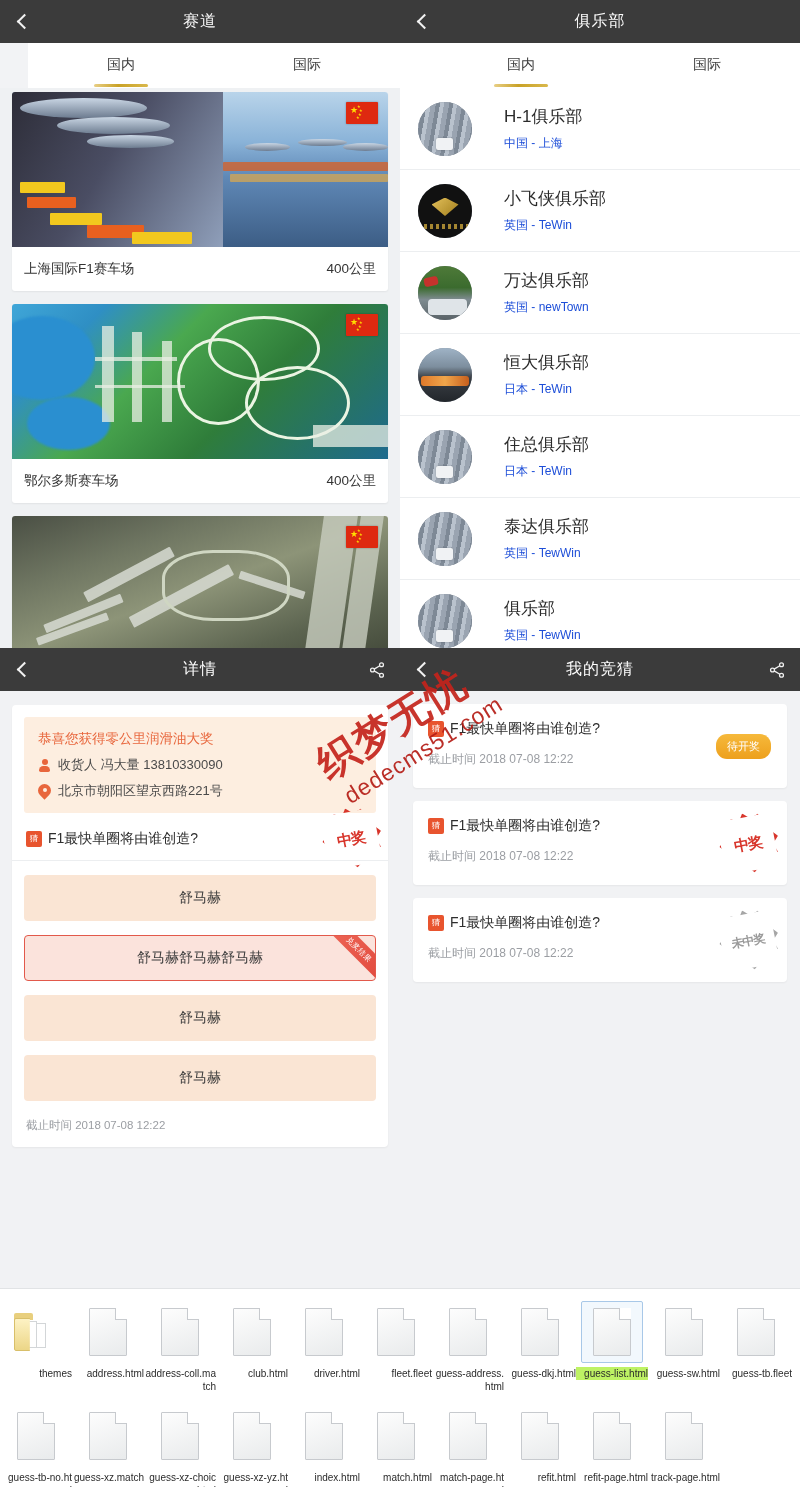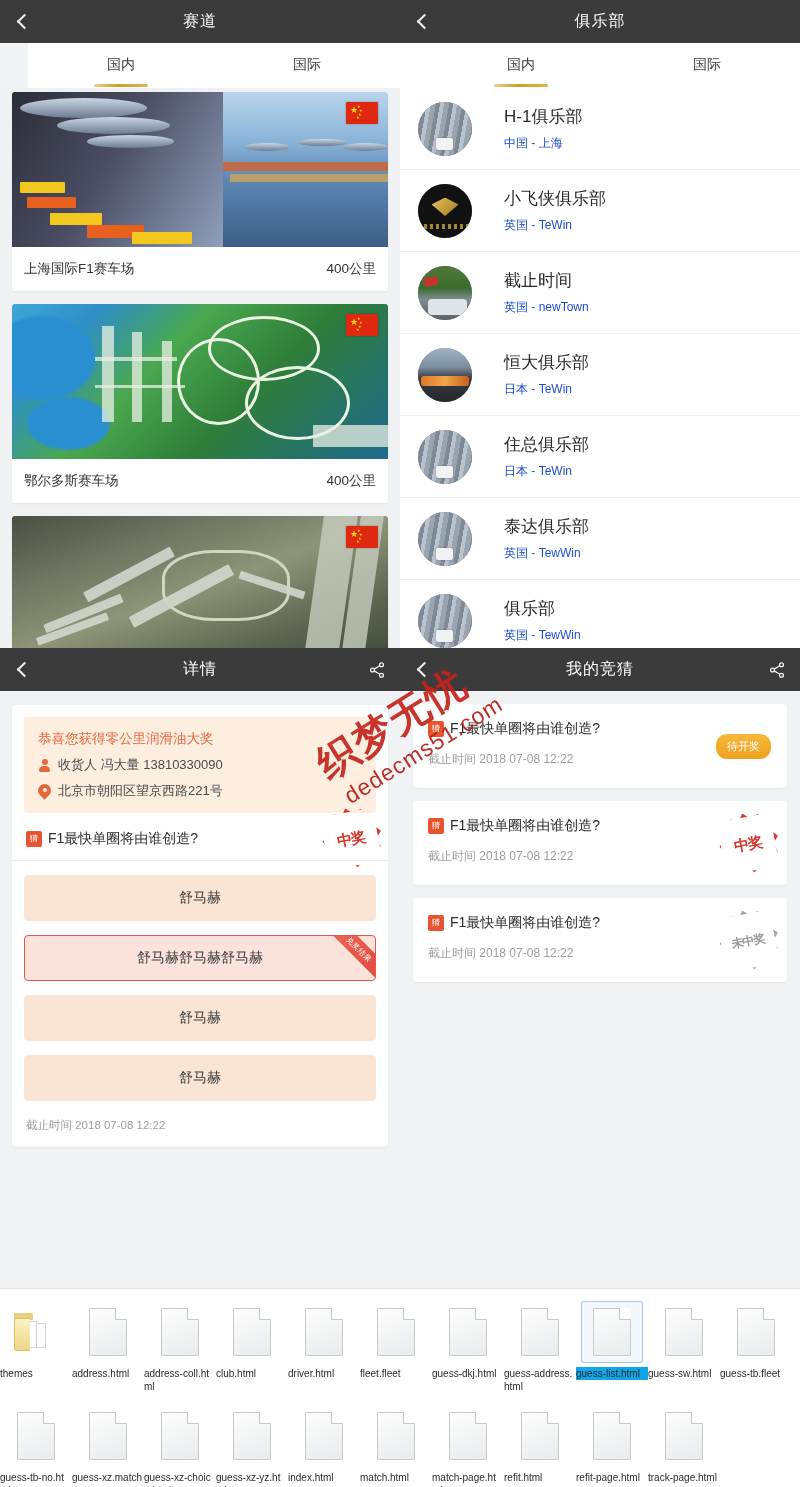--- a/index.html
+++ b/index.html
@@ -218,24 +218,24 @@
   .doc::after {
     content:""; position:absolute; right:-1px; top:-1px; width:11px; height:11px;
     background:#fff; border-left:1px solid #c7cace; border-bottom:1px solid #c7cace;
   }
   .folder { width:44px; height:38px; position:relative; }
   .folder .tab-f { position:absolute; left:0; top:0; width:19px; height:7px; background:#e8cf7e; border-radius:2px 2px 0 0;}
   .folder .body-f { position:absolute; left:0; top:5px; width:44px; height:33px;
      background: linear-gradient(180deg,#fdf2c4,#ecd687); border:1px solid #d8bf6a; border-radius:2px 3px 2px 2px; }
   .folder .pg { position:absolute; background:#fff; border:1px solid #d3d6d8; }
   .file-name {
-    font-size: 10px; color:#2b2b2b; text-align:left; line-height:13px;
+    font-size: 10px; color:#2b2b2b; text-align:right; line-height:13px;
     margin-top: 4px; width: 72px; word-break: break-all;
   }
-  .file-name.selected { background:#0ea5e9; }
+  .file-name.selected { background:#bef264; }
 </style>
 </head>
 <body>
 
 <div class="page">
 
   <div class="panel" id="panel-track">
     <div class="navbar">
       <div class="nav-back">
         <span class="chev"></span>
@@ -372,21 +372,21 @@
           <div class="club-name">小飞侠俱乐部</div>
           <div class="club-sub">英国 - TeWin</div>
         </div>
       </div>
 
       <div class="club-item">
         <div class="club-avatar">
             <div class="av-green"></div>
           </div>
         <div class="club-text">
-          <div class="club-name">截止时间</div>
+          <div class="club-name">万达俱乐部</div>
           <div class="club-sub">英国 - newTown</div>
         </div>
       </div>
 
       <div class="club-item">
         <div class="club-avatar">
             <div class="av-orange"></div>
           </div>
         <div class="club-text">
           <div class="club-name">恒大俱乐部</div>
@@ -568,21 +568,21 @@
         <div class="file-ico-wrap">
             <div class="doc"></div>
           </div>
         <div class="file-name">address.html</div>
       </div>
 
       <div class="file-cell">
         <div class="file-ico-wrap">
             <div class="doc"></div>
           </div>
-        <div class="file-name">address-coll.html</div>
+        <div class="file-name">address-coll.match</div>
       </div>
 
       <div class="file-cell">
         <div class="file-ico-wrap">
             <div class="doc"></div>
           </div>
         <div class="file-name">club.html</div>
       </div>
 
       <div class="file-cell">
@@ -596,31 +596,31 @@
         <div class="file-ico-wrap">
             <div class="doc"></div>
           </div>
         <div class="file-name">fleet.fleet</div>
       </div>
 
       <div class="file-cell">
         <div class="file-ico-wrap">
             <div class="doc"></div>
           </div>
+        <div class="file-name">guess-address.html</div>
+      </div>
+
+      <div class="file-cell">
+        <div class="file-ico-wrap">
+            <div class="doc"></div>
+          </div>
         <div class="file-name">guess-dkj.html</div>
       </div>
 
       <div class="file-cell">
-        <div class="file-ico-wrap">
-            <div class="doc"></div>
-          </div>
-        <div class="file-name">guess-address.html</div>
-      </div>
-
-      <div class="file-cell">
         <div class="file-ico-wrap sel">
             <div class="doc"></div>
           </div>
         <div class="file-name selected">guess-list.html</div>
       </div>
 
       <div class="file-cell">
         <div class="file-ico-wrap">
             <div class="doc"></div>
           </div>

